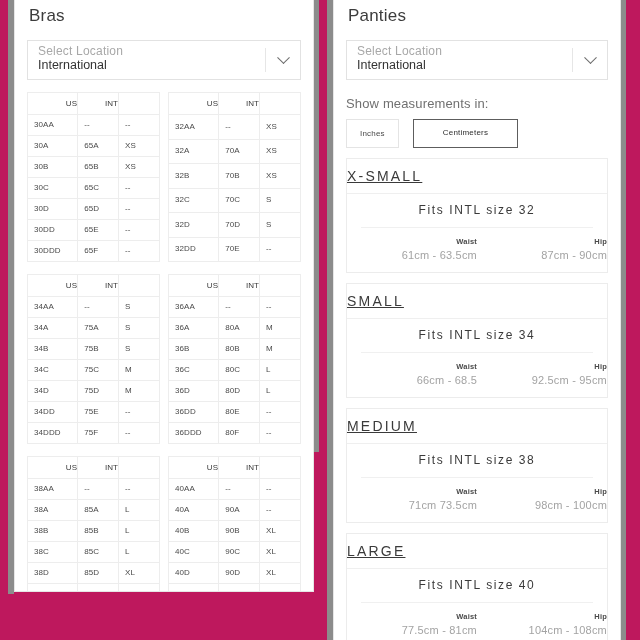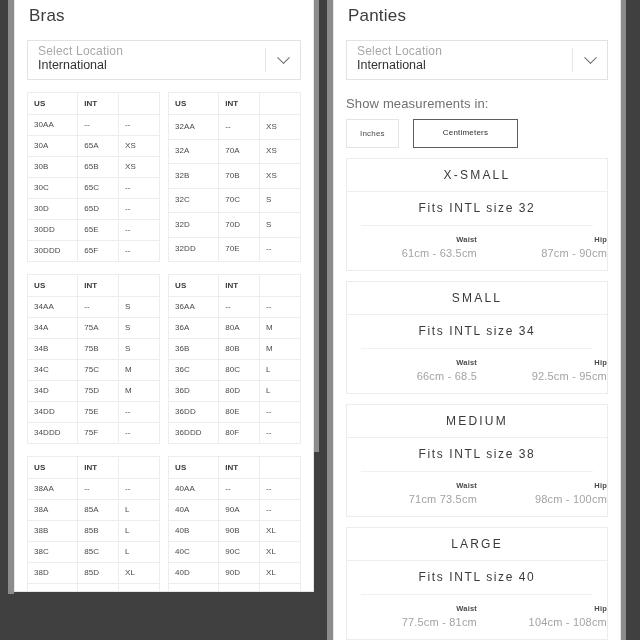--- a/index.html
+++ b/index.html
@@ -2,21 +2,21 @@
 <html><head>
 <meta charset="utf-8">
 <style>
   * { box-sizing: border-box; margin: 0; padding: 0; }
   html, body {
     width: 640px; height: 640px;
     background: #ffffff;
     font-family: "Liberation Sans", sans-serif;
     overflow: hidden;
   }
-  .stage { position: relative; width: 640px; height: 640px; background: #404040; }
+  .stage { position: relative; width: 640px; height: 640px; background: #be185d; }
 
   
   .sb { position: absolute; width: 6px; background: #8c8c8c; border-radius: 0; }
   .sb-left   { left: 8px;  top: 0;   height: 594px; }
   .sb-mid-a  { left: 313px; top: 0;  height: 452px; }
   .sb-mid-b  { left: 327px; top: 0;  height: 640px; }
   .sb-right  { left: 620px; top: 0;  height: 640px; }
 
   
   .panel {
@@ -57,21 +57,21 @@
     flex: 1; border-collapse: collapse; width: 100%;
     border: 1px solid #e8e8e8; table-layout: fixed; background: #fff;
   }
   .tbl td, .tbl th {
     border: 1px solid #ededed;
     font-size: 8px; color: #4a4a4a;
     padding: 4px 0 4px 6px;
     text-align: left; height: 21px; line-height: 12px;
     font-weight: 400; letter-spacing: .1px;
   }
-  .tbl th { font-weight: 700; color: #3a3a3a; font-size: 8px; height: 22px; }
+  .tbl th { font-weight: 400; color: #3a3a3a; font-size: 8px; height: 22px; text-align: right; }
   .tbl .c1 { width: 38%; }
   .tbl .c2 { width: 31%; }
   .tbl .c3 { width: 31%; }
   .dash { color: #c2c2c2; }
 
   
   .meas-label {
     font-size: 13px; color: #707070; margin: 16px 0 0 12px; letter-spacing: .15px;
   }
   .toggle-row { display: flex; gap: 14px; margin: 8px 0 0 12px; }
@@ -81,22 +81,22 @@
     line-height: 11px;
   }
   .tg.active { border: 1.4px solid #5d5d5d; color: #2e2e2e; padding: 7px 29px; }
 
   .card {
     margin: 10px 12px 0 12px;
     border: 1px solid #ececec;
     background: #fff;
   }
   .card-hd {
-    text-align: center; font-size: 12px; letter-spacing: 2.2px;
-    color: #3a3a3a; padding: 9px 0; border-bottom: 1px solid #efefef;
+    text-align: left; font-size: 14px; letter-spacing: 2.2px;
+    color: #3a3a3a; padding: 9px 0; border-bottom: 1px solid #efefef; text-decoration: underline;
   }
   .card-fit {
     text-align: center; font-size: 12px; letter-spacing: 1.6px;
     color: #3a3a3a; padding: 9px 0 10px;
   }
   .card-div { height: 1px; background: #f0f0f0; margin: 0 14px; }
   .card-meas { display: flex; padding: 7px 0 10px; }
   .mcol { flex: 1; text-align: right; }
   .mname { font-size: 7.5px; color: #4a4a4a; font-weight: 700; letter-spacing: .2px; line-height: 13px; }
   .mval { font-size: 11px; color: #a3a3a3; letter-spacing: .2px; line-height: 14px; }

